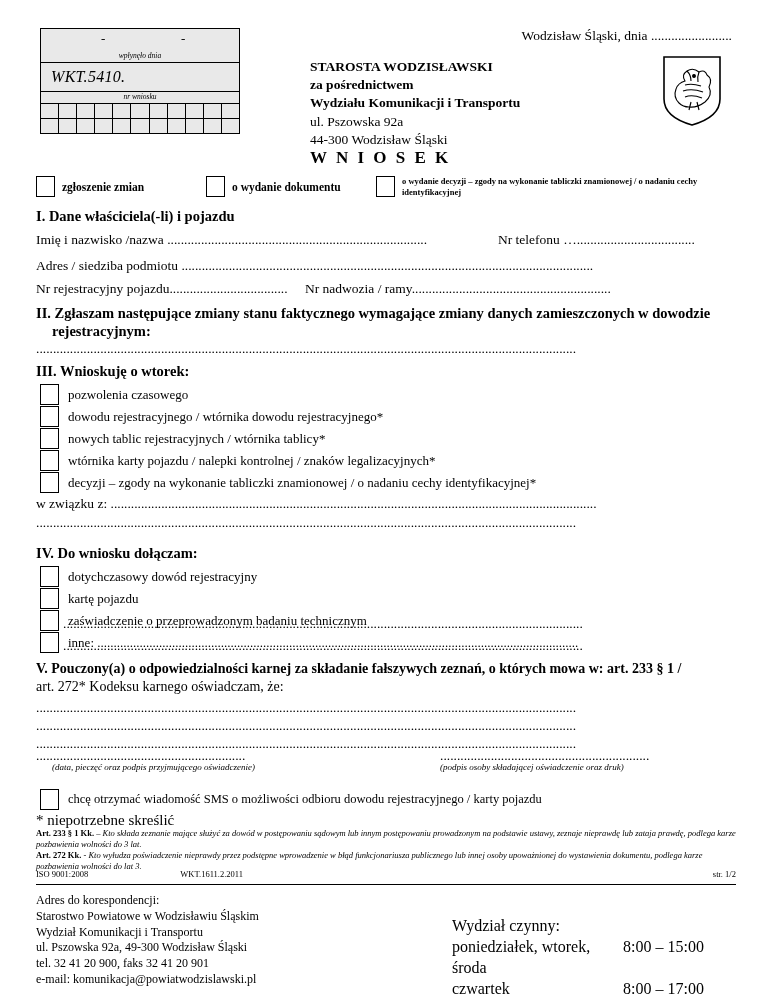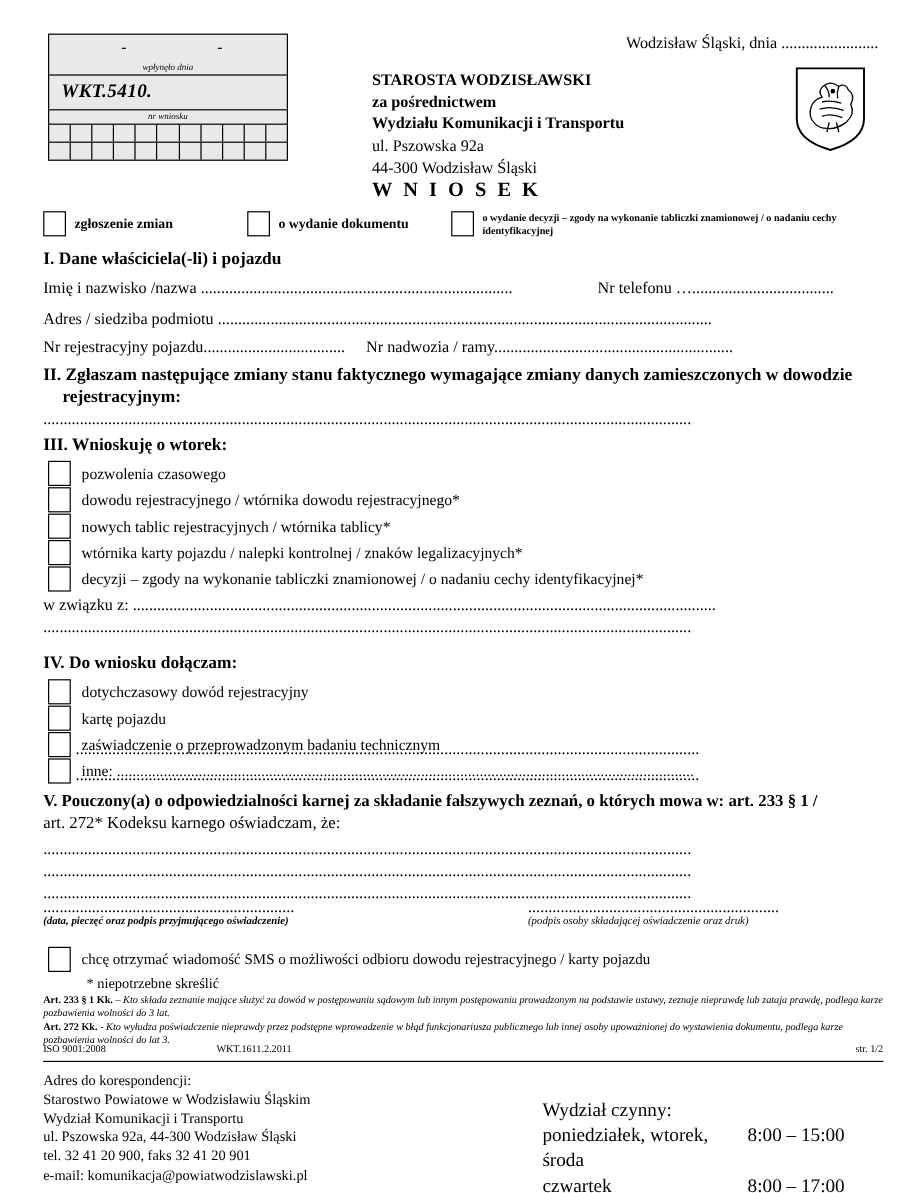--- a/index.html
+++ b/index.html
@@ -54,21 +54,21 @@
     font-size: 7.5px;
     font-style: italic;
     padding-bottom: 2px;
   }
   .stamp-sep {
     border-top: 1px solid #000;
   }
   .stamp-code {
     font-size: 16px;
     font-style: italic;
-    font-weight: bold;
+    font-weight: normal;
     padding: 5px 16px 5px 10px;
     letter-spacing: 0.3px;
   }
   .stamp-caption2 {
     text-align: center;
     font-size: 7.5px;
     font-style: italic;
     padding-bottom: 2px;
   }
   .grid-row {
@@ -199,22 +199,21 @@
     line-height: 1.28;
     width: 700px;
   }
   .fine b { font-weight: bold; }
   .fine i { font-style: italic; }
 
   .footnote-star {
     position: absolute;
     left: 36px;
     top: 812px;
-    font-size: 12px;
-    margin-left: 36px;
+    font-size: 15px;
   }
 
   .isoline {
     position: absolute;
     left: 36px;
     top: 869px;
     width: 700px;
     font-size: 8.5px;
   }
   .isoline .right { float: right; margin-left: 35px; }
@@ -381,21 +380,21 @@
   <div class="dotline" style="top:638px; left:63px;">..........................................................................................................................................................</div>
 
   <div class="sec-head" style="top:661px; font-size:14px;">V. Pouczony(a) o odpowiedzialności karnej za składanie fałszywych zeznań, o których mowa w: art. 233 § 1 /</div>
   <div class="sec-head" style="top:679px; font-weight:normal; font-size:14px;">art. 272* Kodeksu karnego oświadczam, że:</div>
   <div class="dotline" style="top:700px;">................................................................................................................................................................</div>
   <div class="dotline" style="top:718px;">................................................................................................................................................................</div>
   <div class="dotline" style="top:736px;">................................................................................................................................................................</div>
 
   <div class="dotline" style="top:748px; left:36px; width:260px;">..............................................................</div>
   <div class="dotline" style="top:748px; left:440px; width:260px;">..............................................................</div>
-  <div class="sig-cap" style="top:762px; left:36px;font-weight:bold;">(data, pieczęć oraz podpis przyjmującego oświadczenie)</div>
+  <div class="sig-cap" style="top:762px; left:52px;">(data, pieczęć oraz podpis przyjmującego oświadczenie)</div>
   <div class="sig-cap" style="top:762px; left:440px;">(podpis osoby składającej oświadczenie oraz druk)</div>
 
   <div class="sms-row">
     <span class="cbx"></span><span class="txt">chcę otrzymać wiadomość SMS o możliwości odbioru dowodu rejestracyjnego / karty pojazdu</span>
   </div>
 
   <div class="footnote-star">* niepotrzebne skreślić</div>
   <div class="fine" style="top:828px;">
     <b>Art. 233 § 1 Kk.</b><i> – Kto składa zeznanie mające służyć za dowód w postępowaniu sądowym lub innym postępowaniu prowadzonym na podstawie ustawy, zeznaje nieprawdę lub zataja prawdę, podlega karze pozbawienia wolności do 3 lat.</i>
   </div>
@@ -408,21 +407,21 @@
     <span>ISO 9001:2008</span>
     <span class="mid">WKT.1611.2.2011</span>
   </div>
 
   <div class="hr" style="top:884px;"></div>
 
   <div class="contact">
     <div>Adres do korespondencji:</div>
     <div>Starostwo Powiatowe w Wodzisławiu Śląskim</div>
     <div>Wydział Komunikacji i Transportu</div>
-    <div>ul. Pszowska 92a, 44-300 Wodzisław Śląski</div>
+    <div>ul. Pszowska 92a, 49-300 Wodzisław Śląski</div>
     <div>tel. 32 41 20 900, faks 32 41 20 901</div>
     <div>e-mail: komunikacja@powiatwodzislawski.pl</div>
   </div>
 
   <div class="hours">
     <div class="title">Wydział czynny:</div>
     <div class="row">
       <span class="d">poniedziałek, wtorek, środa</span>
       <span class="h">8:00 – 15:00</span>
     </div>

